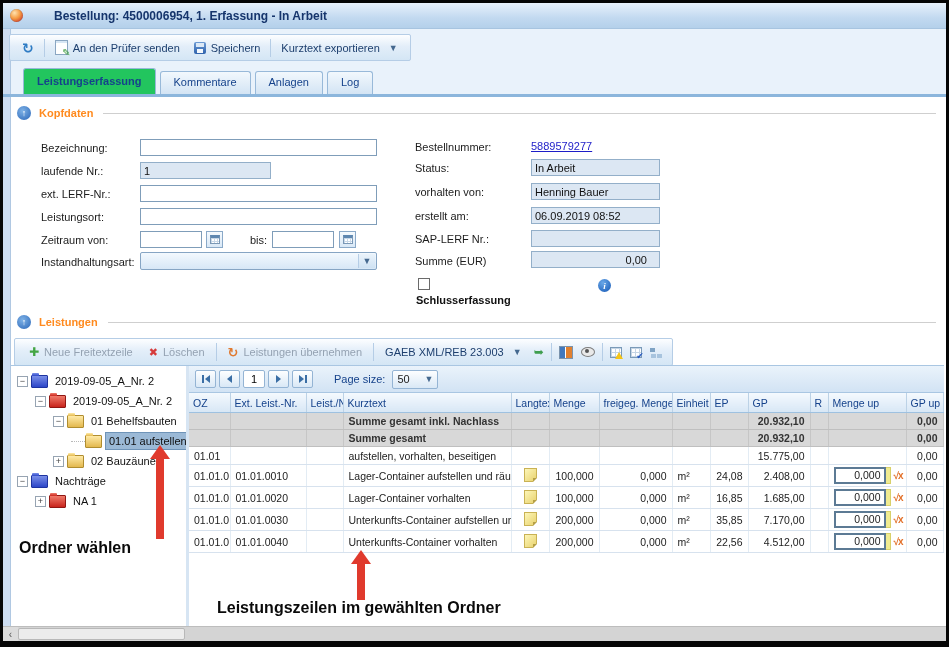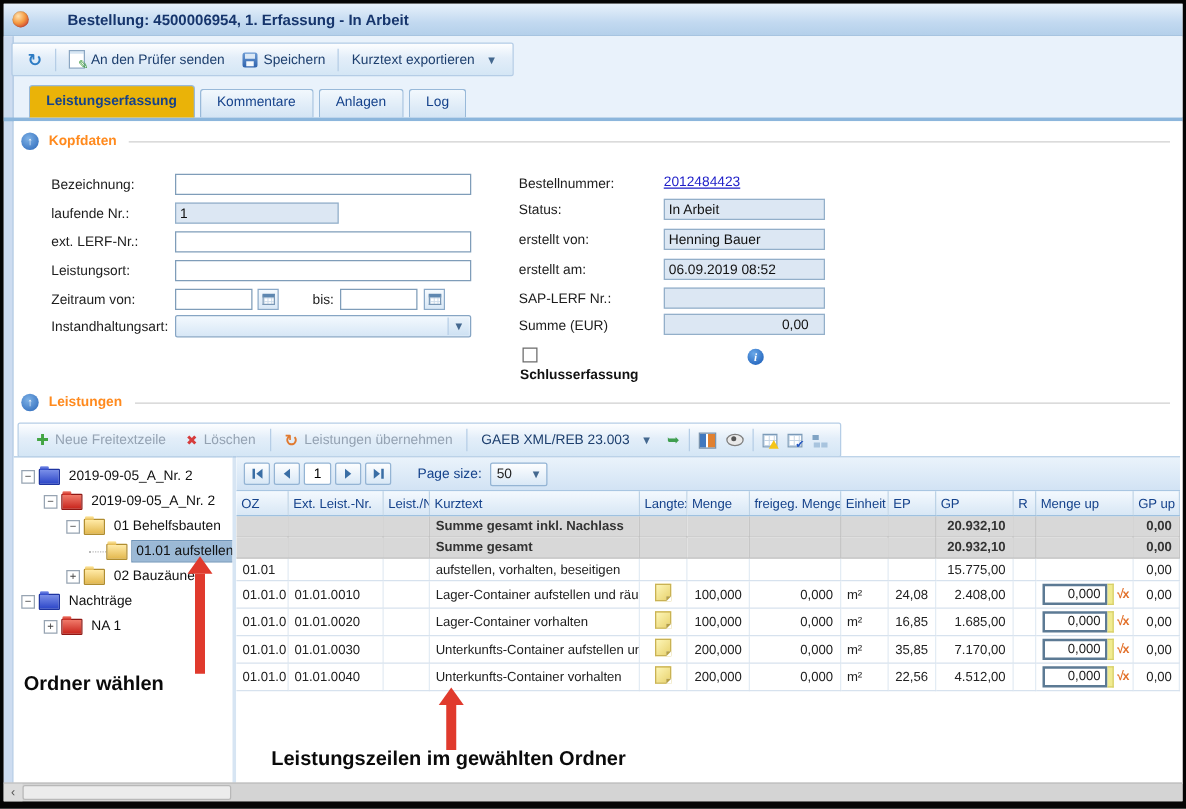--- a/index.html
+++ b/index.html
@@ -29,21 +29,21 @@
   .page-ico::after{content:"✎";position:absolute;right:-4px;bottom:-4px;color:#3d9c3d;font-size:10px;}
   .save-ico{width:12px;height:12px;background:linear-gradient(#6d9bd4,#2f63ad);border-radius:2px;position:relative;}
   .save-ico::before{content:"";position:absolute;left:2px;top:1px;right:2px;height:4px;background:#dce9f6;}
   .save-ico::after{content:"";position:absolute;left:3px;bottom:1px;right:3px;height:4px;background:#f4f8fc;}
   .dd-arrow{font-size:9px;color:#44688f;margin-left:4px;}
 
   
   .tab-strip{position:absolute;left:20px;top:65px;display:flex;gap:4px;align-items:flex-end;height:26px;}
   .tab{box-sizing:border-box;height:23px;padding:4px 13px 0;background:linear-gradient(#f2f8fd,#d3e4f4);
     border:1px solid #98b9d9;border-bottom:none;border-radius:3px 3px 0 0;color:#15428b;white-space:nowrap;}
-  .tab.active{height:26px;padding-top:6px;background:#eab308;font-weight:bold;z-index:3;}
+  .tab.active{height:26px;padding-top:6px;background:#22c55e;font-weight:bold;z-index:3;}
   .tab-line{position:absolute;left:0;right:0;top:91px;height:3px;background:#8cb6dc;}
   .content-bg{position:absolute;left:8px;right:0;top:94px;bottom:14px;background:#fff;}
 
   
   .section-hd{position:absolute;display:flex;align-items:center;left:14px;right:10px;}
   .sec-icon{width:14px;height:14px;border-radius:50%;background:radial-gradient(circle at 40% 35%,#7db1e6,#2a66b8);
     color:#fff;font-size:9px;font-weight:bold;display:flex;align-items:center;justify-content:center;margin-right:8px;}
   .sec-title{color:#ff8a1e;font-weight:bold;font-size:11px;margin-right:10px;}
   .sec-line{flex:1;border-top:1px solid #cfcfcf;}
 
@@ -212,24 +212,24 @@
   <input class="finput" style="left: 269px; top: 228px; width: 62px;">
   <span class="cal-btn" style="left:336px;top:228px;">
       <span class="cal-glyph"></span>
     </span>
   <span class="flabel" style="left:38px;top:253px;">Instandhaltungsart:</span>
   <div class="combo" style="left:137px;top:249px;width:237px;">
     <span class="arr">▼</span>
   </div>
 
   <span class="flabel" style="left:412px;top:138px;">Bestellnummer:</span>
-  <a class="link" href="#" style="left:528px;top:137px;">2012484423</a>
+  <a class="link" href="#" style="left:528px;top:137px;">5889579277</a>
   <span class="flabel" style="left:412px;top:159px;">Status:</span>
   <input class="finput ro" style="left: 528px; top: 156px; width: 129px;" readonly="" value="In Arbeit">
-  <span class="flabel" style="left:412px;top:183px;">erstellt von:</span>
+  <span class="flabel" style="left:412px;top:183px;">vorhalten von:</span>
   <input class="finput ro" style="left: 528px; top: 180px; width: 129px;" readonly="" value="Henning Bauer">
   <span class="flabel" style="left:412px;top:207px;">erstellt am:</span>
   <input class="finput ro" style="left: 528px; top: 204px; width: 129px;" readonly="" value="06.09.2019 08:52">
   <span class="flabel" style="left:412px;top:230px;">SAP-LERF Nr.:</span>
   <input class="finput ro" style="left: 528px; top: 227px; width: 129px;" readonly="" value="">
   <span class="flabel" style="left:412px;top:252px;">Summe (EUR)</span>
   <input class="finput ro" style="left: 528px; top: 248px; width: 129px; text-align: right; padding-right: 12px;" readonly="" value="0,00">
 
   <span class="cbx" style="left:415px;top:275px;"></span>
   <span class="cbx-label" style="left:413px;top:291px;">Schlusserfassung</span>

